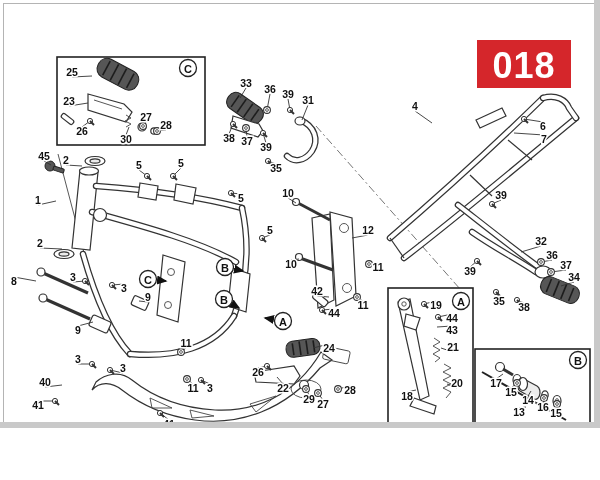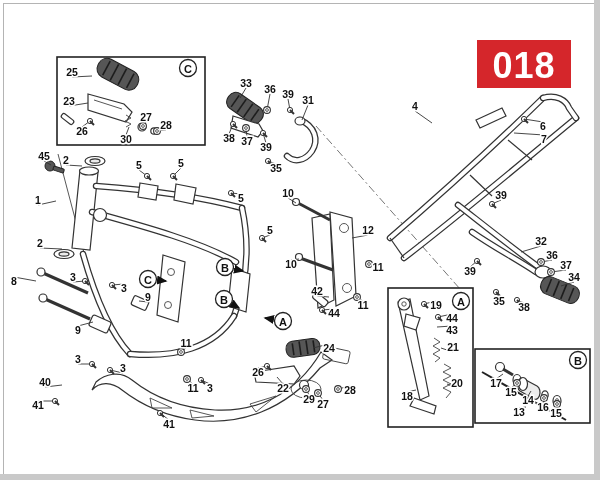--- a/index.html
+++ b/index.html
@@ -1,16 +1,16 @@
 <!DOCTYPE html>
 <html><head>
 <meta charset="utf-8">
 <style>
   html,body{margin:0;padding:0;background:#fff;}
-  #page{position:relative;width:600px;height:480px;background:#fff;overflow:hidden;
+  #page{position:relative;width:600px;height:428px;background:#fff;overflow:hidden;
         font-family:"Liberation Sans", sans-serif;}
   #pageborder{position:absolute;left:3px;top:3px;width:590px;height:470px;
               border:1px solid #b4b4b4;pointer-events:none;}
   #edge-right{position:absolute;right:0;top:0;width:6px;height:480px;background:#c9c9c9;}
   #edge-bottom{position:absolute;left:0;bottom:0;width:600px;height:6px;background:#c9c9c9;}
   svg{position:absolute;left:0;top:0;}
   .tube{fill:none;stroke:#333;stroke-width:6.5;stroke-linecap:round;}
   .tubein{fill:none;stroke:#fff;stroke-width:4;stroke-linecap:round;}
   .ln{fill:none;stroke:#333;stroke-width:1.2;}
   .thin{fill:none;stroke:#444;stroke-width:0.9;}

